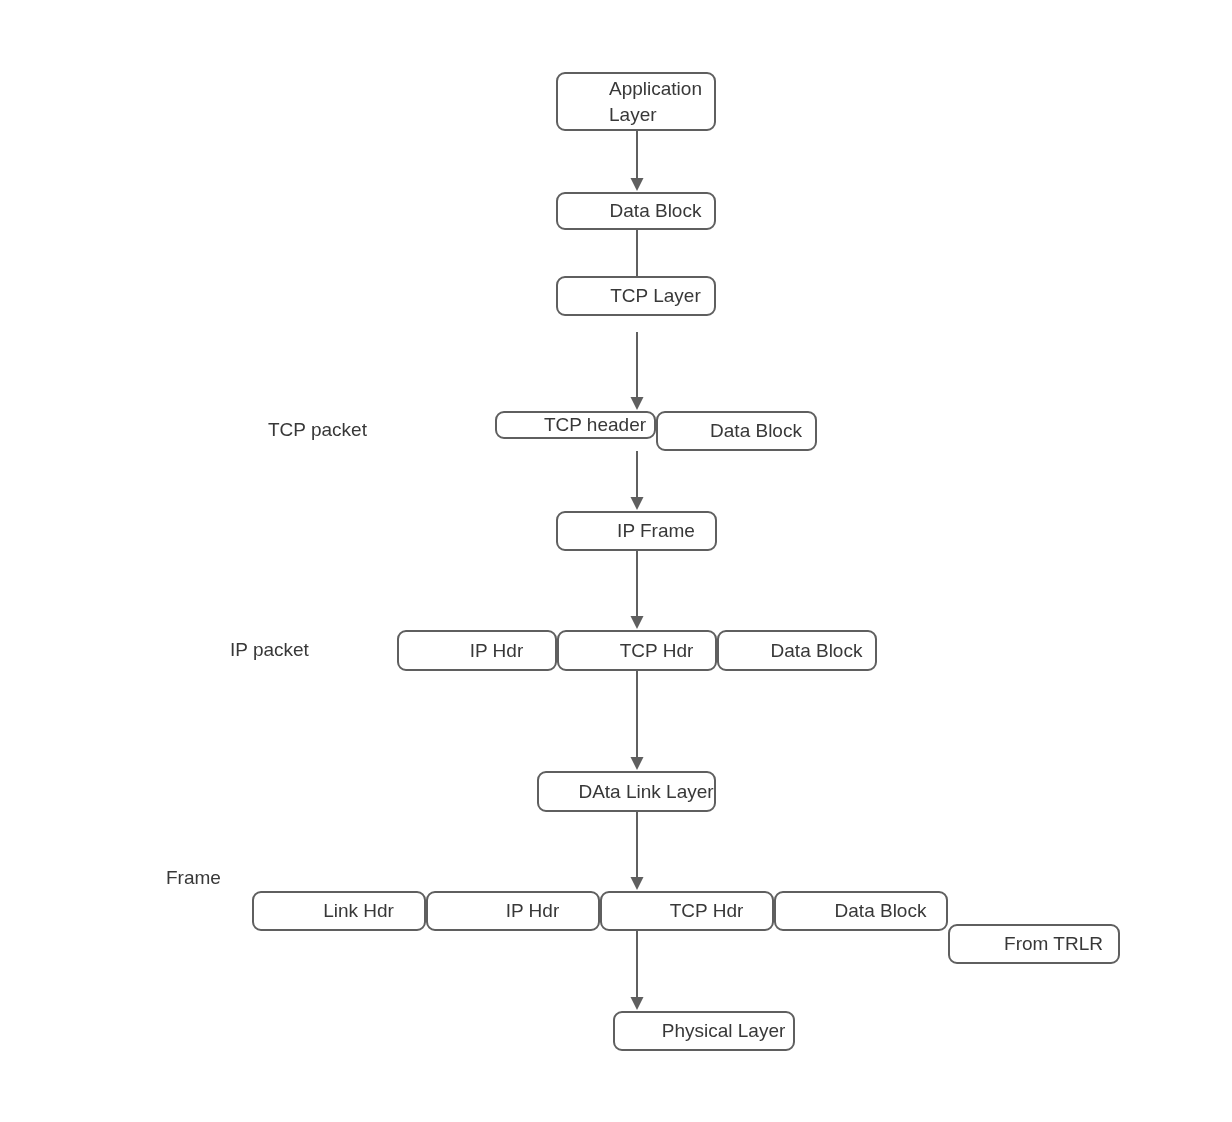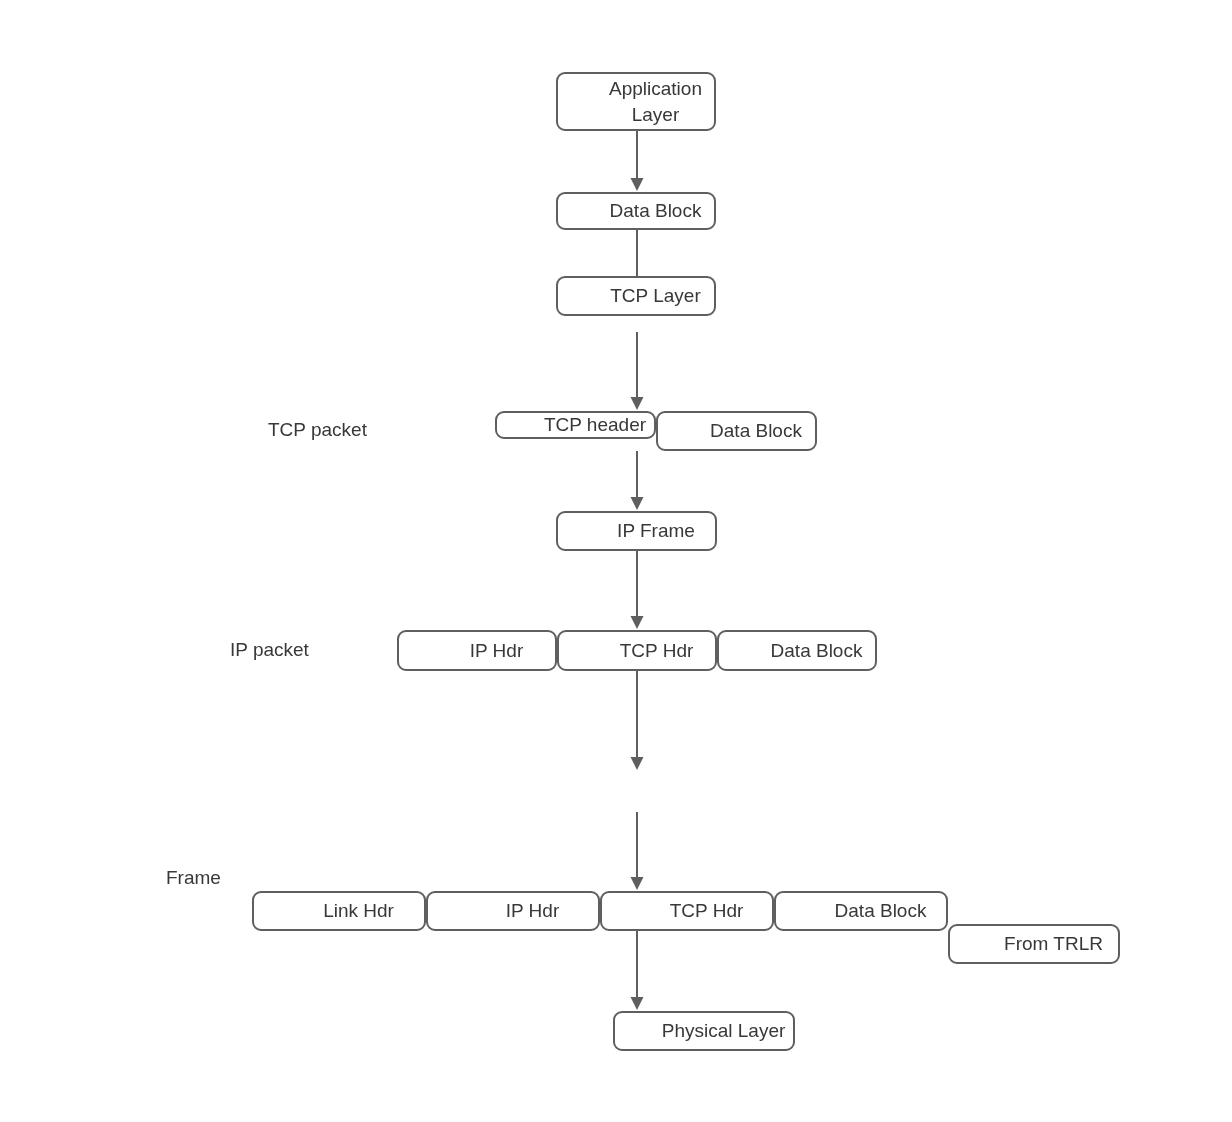--- a/index.html
+++ b/index.html
@@ -24,21 +24,20 @@
   }
   .node {
     position: absolute;
     box-sizing: border-box;
     border: 2.5px solid var(--stroke);
     border-radius: 9px;
     background: var(--bg);
     display: flex;
     align-items: center;
     justify-content: center;
-    text-align: center;
     font-size: 19px;
     line-height: 1.35;
     color: var(--text);
     white-space: pre-line;
     padding-left: 39px;
   }
   .row-label {
     position: absolute;
     font-size: 19px;
     color: var(--text);
@@ -85,20 +84,21 @@
   <div class="node" style="left:556px; top:511px; width:161px; height:40px;">IP Frame</div>
 
   <div class="row-label" style="left:230px; top:639px;">IP packet</div>
 
   <div class="node" style="left:397px; top:630px; width:160px; height:41px;">IP Hdr</div>
 
   <div class="node" style="left:557px; top:630px; width:160px; height:41px;">TCP Hdr</div>
 
   <div class="node" style="left:717px; top:630px; width:160px; height:41px;">Data Block</div>
 
+  <div class="node" style="left:537px; top:771px; width:179px; height:41px;">DAta Link Layer</div>
 
   <div class="row-label" style="left:166px; top:867px;">Frame</div>
 
   <div class="node" style="left:252px; top:891px; width:174px; height:40px;">Link Hdr</div>
 
   <div class="node" style="left:426px; top:891px; width:174px; height:40px;">IP Hdr</div>
 
   <div class="node" style="left:600px; top:891px; width:174px; height:40px;">TCP Hdr</div>
 
   <div class="node" style="left:774px; top:891px; width:174px; height:40px;">Data Block</div>

